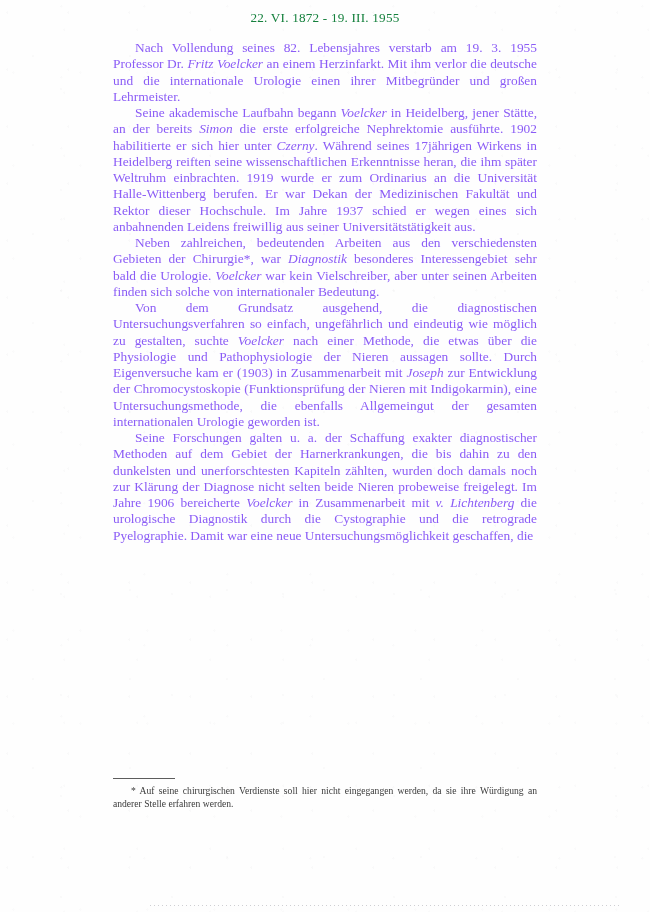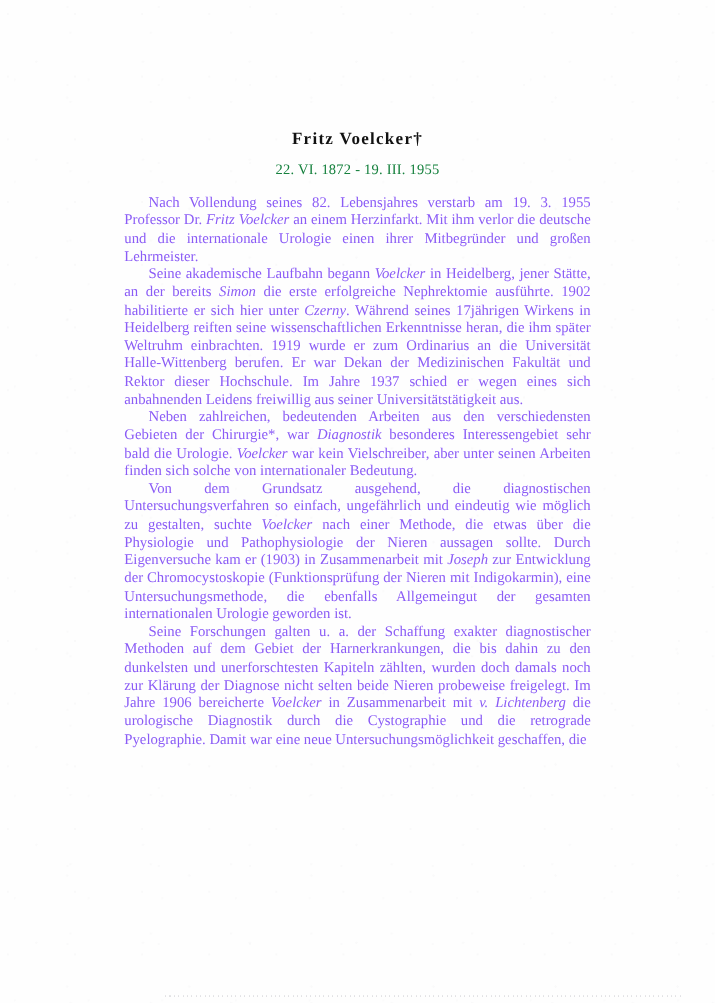--- a/index.html
+++ b/index.html
@@ -115,30 +115,33 @@
     );
   }
 </style>
 </head>
 <body>
 
 <div class="page">
 
   <div class="content">
 
-    <h1 class="doc-title">Fritz Voelcker†</h1>
 
     <p class="doc-dates">22. VI. 1872 - 19. III. 1955</p>
 
     <div class="body-text">
       <p class="para">Nach Vollendung seines 82. Lebensjahres verstarb am 19. 3. 1955 Professor Dr. <em>Fritz Voelcker</em> an einem Herzinfarkt. Mit ihm verlor die deutsche und die internationale Urologie einen ihrer Mitbegründer und großen Lehrmeister.</p>
       <p class="para">Seine akademische Laufbahn begann <em>Voelcker</em> in Heidelberg, jener Stätte, an der bereits <em>Simon</em> die erste erfolgreiche Nephrektomie ausführte. 1902 habilitierte er sich hier unter <em>Czerny</em>. Während seines 17jährigen Wirkens in Heidelberg reiften seine wissenschaftlichen Erkenntnisse heran, die ihm später Weltruhm einbrachten. 1919 wurde er zum Ordinarius an die Universität Halle-Wittenberg berufen. Er war Dekan der Medizinischen Fakultät und Rektor dieser Hochschule. Im Jahre 1937 schied er wegen eines sich anbahnenden Leidens freiwillig aus seiner Universitätstätigkeit aus.</p>
       <p class="para">Neben zahlreichen, bedeutenden Arbeiten aus den verschiedensten Gebieten der Chirurgie*, war <em>Diagnostik</em> besonderes Interessengebiet sehr bald die Urologie. <em>Voelcker</em> war kein Vielschreiber, aber unter seinen Arbeiten finden sich solche von internationaler Bedeutung.</p>
       <p class="para">Von dem Grundsatz ausgehend, die diagnostischen Untersuchungsverfahren so einfach, ungefährlich und eindeutig wie möglich zu gestalten, suchte <em>Voelcker</em> nach einer Methode, die etwas über die Physiologie und Pathophysiologie der Nieren aussagen sollte. Durch Eigenversuche kam er (1903) in Zusammenarbeit mit <em>Joseph</em> zur Entwicklung der Chromocystoskopie (Funktionsprüfung der Nieren mit Indigokarmin), eine Untersuchungsmethode, die ebenfalls Allgemeingut der gesamten internationalen Urologie geworden ist.</p>
       <p class="para">Seine Forschungen galten u. a. der Schaffung exakter diagnostischer Methoden auf dem Gebiet der Harnerkrankungen, die bis dahin zu den dunkelsten und unerforschtesten Kapiteln zählten, wurden doch damals noch zur Klärung der Diagnose nicht selten beide Nieren probeweise freigelegt. Im Jahre 1906 bereicherte <em>Voelcker</em> in Zusammenarbeit mit <em>v. Lichtenberg</em> die urologische Diagnostik durch die Cystographie und die retrograde Pyelographie. Damit war eine neue Untersuchungsmöglichkeit geschaffen, die</p>
     </div>
 
   </div>
 
+  <div class="footnote-zone">
+    <hr class="footnote-rule">
+    <p class="footnote-text">* Auf seine chirurgischen Verdienste soll hier nicht eingegangen werden, da sie ihre Würdigung an anderer Stelle erfahren werden.</p>
+  </div>
 
   <div class="scan-edge"></div>
 
 </div>
 
 </body></html>

